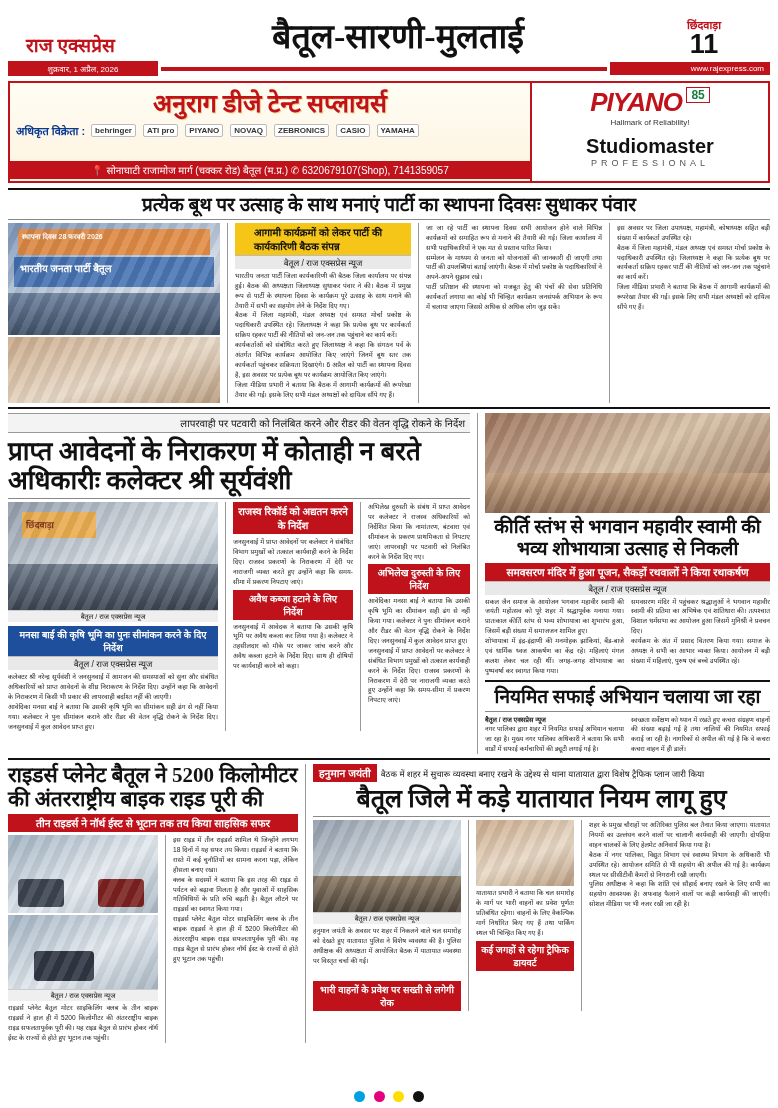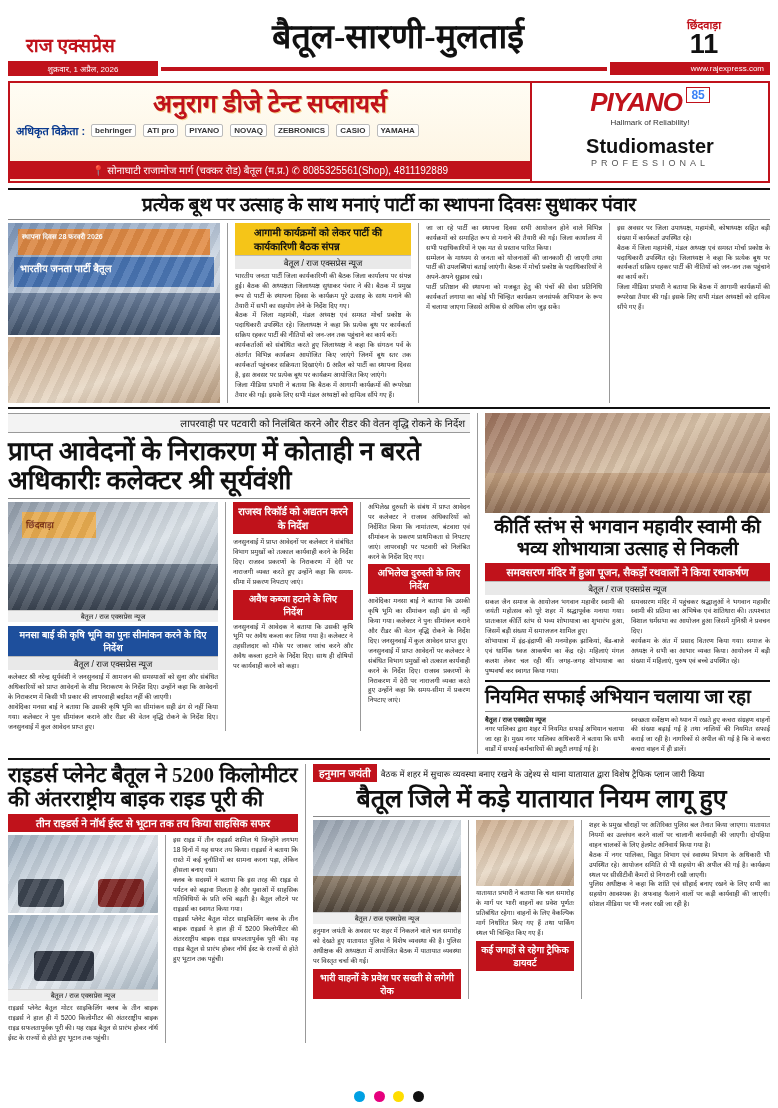--- a/index.html
+++ b/index.html
@@ -34,21 +34,21 @@
   .ad-title { font-size: 25px; font-weight:bold; color:#c0121b; text-align:center; font-family:"Liberation Serif", serif; margin-top:2px;
      text-shadow: 1px 1px 0 #f3d08a; }
   .ad-sub { display:flex; align-items:center; gap:6px; margin-top:4px; font-size:10px; }
   .ad-sub b { color:#0a3a8f; font-size:11px; }
   .brandrow { display:flex; gap:7px; flex-wrap:wrap; align-items:center; font-size:9px; font-weight:bold; color:#333; }
   .brandchip { border:1px solid #bbb; padding:1px 3px; background:#fff; border-radius:2px; font-size:8px; }
   .ad-addr { position:absolute; bottom:2px; left:0; right:0; background:#c0121b; color:#fff; font-size:10px; padding:2px 6px; text-align:center; }
   .ad-right { width: 238px; border-left:2px solid #c0121b; padding:4px; text-align:center; background:#fff; }
   .ahuja { color:#c0121b; font-size:26px; font-weight:bold; font-style:italic; letter-spacing:-1px; }
   .ahuja-sub { font-size:8px; color:#333; }
-  .badge85 { display:inline-block; border:1px solid #c0121b; color:#3b82f6; font-size:12px; font-weight:bold; padding:0 4px; vertical-align:top; }
+  .badge85 { display:inline-block; border:1px solid #c0121b; color:#15803d; font-size:12px; font-weight:bold; padding:0 4px; vertical-align:top; }
   .studio { font-size:20px; font-weight:bold; color:#111; margin-top:8px; }
 
   
   .rule { height:2px; background:#111; margin:4px 0; }
   .thinrule { height:1px; background:#888; margin:3px 0; }
   .hl { font-size: 19px; font-weight:bold; font-family:"Liberation Serif", serif; line-height:1.15; }
   .hl-lg { font-size: 26px; font-weight:bold; font-family:"Liberation Serif", serif; line-height:1.12; }
   .kicker { font-size:10px; background:#f3f3f3; border-top:1px solid #999; border-bottom:1px solid #999; padding:2px 5px;text-align:right; }
   .redbar { background:#c0121b; color:#fff; font-size:10.5px; font-weight:bold; padding:2px 6px;text-align:right; }
   .yellowbar { background:#f5c518; color:#111; font-size:10px; font-weight:bold; padding:2px 19px; }
@@ -111,21 +111,21 @@
           <span class="brandchip">NOVAQ</span>
           <span class="brandchip">ZEBRONICS</span>
           <span class="brandchip">CASIO</span>
           <span class="brandchip">YAMAHA</span>
         </div>
       </div>
       <div class="ad-addr">
         <span>📍</span>
         <span>सोनाघाटी राजामोज मार्ग (चक्कर रोड) बैतूल (म.प्र.)</span>
         <span>✆</span>
-        <span>8085325561(Shop), 4811192889</span>
+        <span>6320679107(Shop), 7141359057</span>
       </div>
     </div>
     <div class="ad-right">
       <div>
         <span class="ahuja">PIYANO</span>
         <span class="badge85">85</span>
       </div>
       <div class="ahuja-sub">Hallmark of Reliability!</div>
       <div class="studio">Studiomaster</div>
       <small style="display:block;font-size:9px;letter-spacing:4px;color:#555">PROFESSIONAL</small>
@@ -217,21 +217,21 @@
       <div class="hl" style="margin-top:3px;text-align:center">कीर्ति स्तंभ से भगवान महावीर स्वामी की भव्य शोभायात्रा उत्साह से निकली</div>
       <div class="redbar" style="text-align:center;margin-top:3px">समवसरण मंदिर में हुआ पूजन, सैकड़ों रथवालों ने किया रथाकर्षण</div>
       <div class="byline">बैतूल / राज एक्सप्रेस न्यूज</div>
       <div class="cols2" style="margin-top:2px">
         <div class="body">सकल जैन समाज के आयोजन भगवान महावीर स्वामी की जयंती महोत्सव को पूरे शहर में श्रद्धापूर्वक मनाया गया। प्रातःकाल कीर्ति स्तंभ से भव्य शोभायात्रा का शुभारंभ हुआ, जिसमें बड़ी संख्या में समाजजन शामिल हुए।</div>
         <div class="body">शोभायात्रा में इंद्र-इंद्राणी की मनमोहक झांकियां, बैंड-बाजे एवं धार्मिक ध्वज आकर्षण का केंद्र रहे। महिलाएं मंगल कलश लेकर चल रही थीं। जगह-जगह शोभायात्रा का पुष्पवर्षा कर स्वागत किया गया।</div>
         <div class="body">समवसरण मंदिर में पहुंचकर श्रद्धालुओं ने भगवान महावीर स्वामी की प्रतिमा का अभिषेक एवं शांतिधारा की। तत्पश्चात विशाल धर्मसभा का आयोजन हुआ जिसमें मुनिश्री ने प्रवचन दिए।</div>
         <div class="body">कार्यक्रम के अंत में प्रसाद वितरण किया गया। समाज के अध्यक्ष ने सभी का आभार व्यक्त किया। आयोजन में बड़ी संख्या में महिलाएं, पुरुष एवं बच्चे उपस्थित रहे।</div>
       </div>
       <div class="rule"></div>
-      <div class="hl" style="">नियमित सफाई अभियान चलाया जा रहा</div>
+      <div class="hl" style="text-align:center">नियमित सफाई अभियान चलाया जा रहा</div>
       <div class="thinrule"></div>
       <div class="cols2">
         <div class="body" style="font-weight:bold">बैतूल / राज एक्सप्रेस न्यूज</div>
         <div class="body">नगर पालिका द्वारा शहर में नियमित सफाई अभियान चलाया जा रहा है। मुख्य नगर पालिका अधिकारी ने बताया कि सभी वार्डों में सफाई कर्मचारियों की ड्यूटी लगाई गई है।</div>
         <div class="body">स्वच्छता सर्वेक्षण को ध्यान में रखते हुए कचरा संग्रहण वाहनों की संख्या बढ़ाई गई है तथा नालियों की नियमित सफाई कराई जा रही है। नागरिकों से अपील की गई है कि वे कचरा कचरा वाहन में ही डालें।</div>
       </div>
     </div>
   </div>
 
   <div class="rule"></div>
@@ -272,21 +272,21 @@
       </div>
       <div class="hl-lg" style="text-align:center;margin-top:3px;font-size:25px">बैतूल जिले में कड़े यातायात नियम लागू हुए</div>
       <div class="thinrule"></div>
       <div class="flexrow" style="margin-top:2px">
         <div style="width:148px">
           <div class="photo room" style="height:92px">
             <div style="position:absolute;bottom:0;left:0;right:0;height:36px;background:linear-gradient(#8b7a66,#4e443a)"></div>
           </div>
           <div class="cap">बैतूल / राज एक्सप्रेस न्यूज</div>
           <div class="body" style="margin-top:2px">हनुमान जयंती के अवसर पर शहर में निकलने वाले चल समारोह को देखते हुए यातायात पुलिस ने विशेष व्यवस्था की है। पुलिस अधीक्षक की अध्यक्षता में आयोजित बैठक में यातायात व्यवस्था पर विस्तृत चर्चा की गई।</div>
-          <div class="subhead-dark" style="background:#c0121b;margin-top:3px">भारी वाहनों के प्रवेश पर सख्ती से लगेगी रोक</div>
+          <div class="subhead-dark" style="background:#c0121b;margin-top:15px">भारी वाहनों के प्रवेश पर सख्ती से लगेगी रोक</div>
         </div>
         <div class="vline"></div>
         <div style="width:98px">
           <div class="photo warm" style="height:66px"></div>
           <div class="body" style="margin-top:2px">यातायात प्रभारी ने बताया कि चल समारोह के मार्ग पर भारी वाहनों का प्रवेश पूर्णतः प्रतिबंधित रहेगा। वाहनों के लिए वैकल्पिक मार्ग निर्धारित किए गए हैं तथा पार्किंग स्थल भी चिन्हित किए गए हैं।</div>
           <div class="subhead-dark" style="background:#c0121b;margin-top:3px">कई जगहों से रहेगा ट्रैफिक डायवर्ट</div>
         </div>
         <div class="vline"></div>
         <div style="flex:1">
           <div class="body">शहर के प्रमुख चौराहों पर अतिरिक्त पुलिस बल तैनात किया जाएगा। यातायात नियमों का उल्लंघन करने वालों पर चालानी कार्यवाही की जाएगी। दोपहिया वाहन चालकों के लिए हेलमेट अनिवार्य किया गया है।</div>

